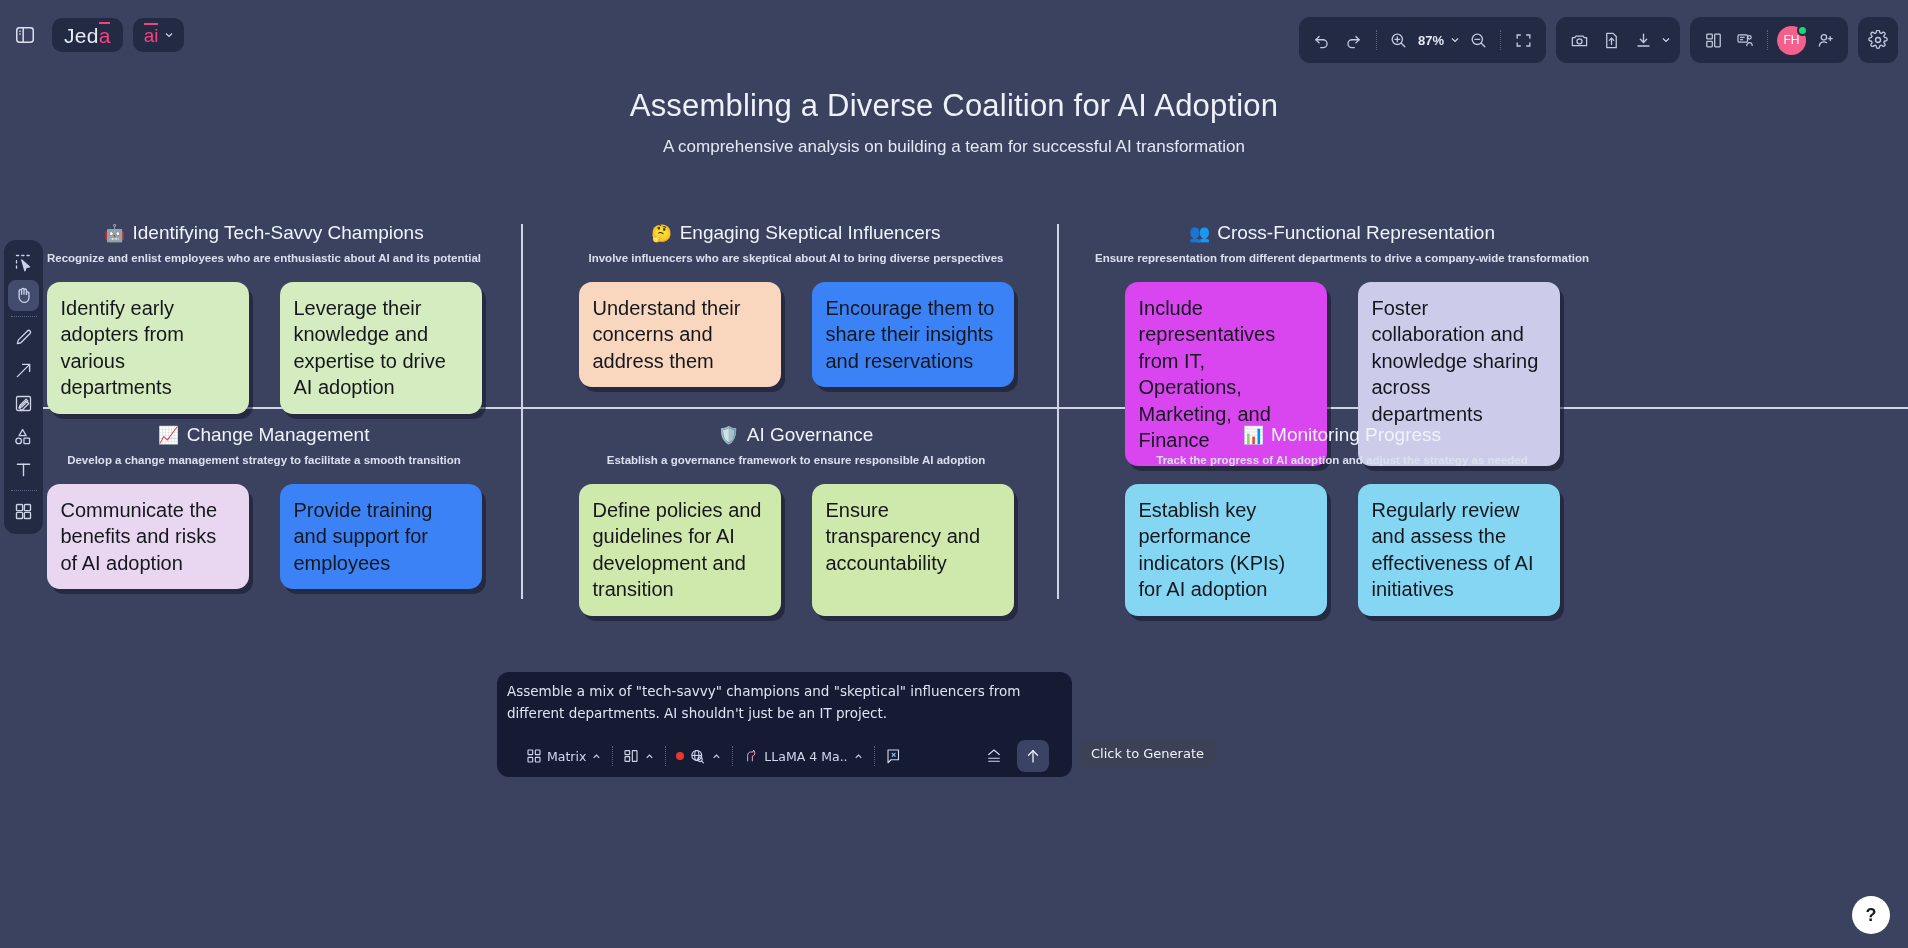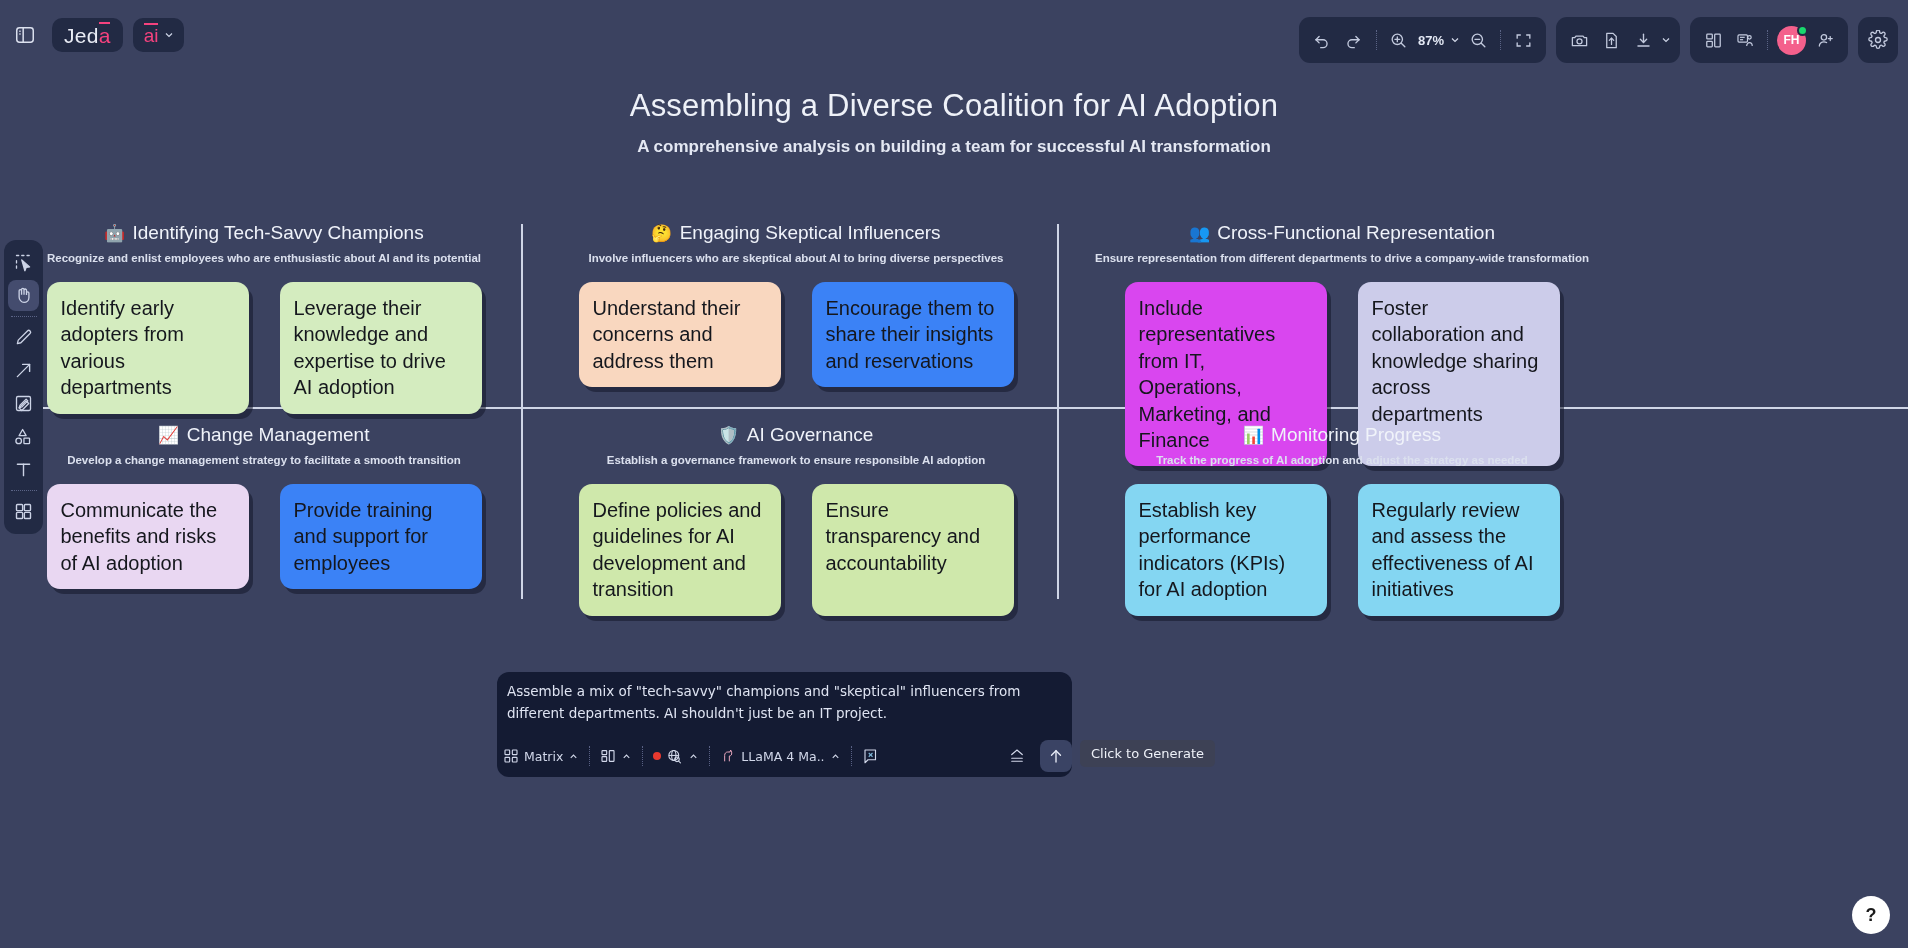--- a/index.html
+++ b/index.html
@@ -66,21 +66,21 @@
   }
   .tb-ic svg { display:block; }
   .tb-div { width: 1px; height: 20px; border-left: 1px dotted #5a6385; margin: 0 5px; }
   .zoom-val {
     font-size: 13px; font-weight: bold; color: #e3e8f4;
     padding: 0 2px; cursor: pointer; user-select:none;
   }
   .zoom-wrap { display:flex; align-items:center; gap:3px; cursor:pointer; }
   .avatar {
     width: 29px; height: 29px; border-radius: 50%;
-    background: #f4608c; color: #fff; font-size: 12px; font-weight: bold;
+    background: #f4608c; color: #fff; font-size: 12px; font-weight: normal;
     display: flex; align-items: center; justify-content: center;
     position: relative; cursor: pointer; margin: 0 2px;
   }
   .avatar .dot {
     position: absolute; right: -2px; top: -1px;
     width: 11px; height: 11px; border-radius: 50%;
     background: #19d86d; border: 2px solid #222a44;
   }
   .gear-group { padding: 0 5px; }
 
@@ -104,21 +104,21 @@
 
   
   .canvas { position: absolute; inset: 0; }
   .title {
     position: absolute; top: 88px; left: 0; width: 1908px;
     text-align: center; font-size: 31px; color: #eef1f8; font-weight: 400;
     letter-spacing: .2px;
   }
   .subtitle {
     position: absolute; top: 137px; left: 0; width: 1908px;
-    text-align: center; font-size: 17px; color: #e4e8f3; font-weight: 700;
+    text-align: center; font-size: 17px; color: #e4e8f3; font-weight: 400;
   }
 
   
   .vline { position: absolute; background: #cfd5e6; width: 2px; }
   .hline { position: absolute; background: #cfd5e6; height: 2px; }
 
   .quad { position: absolute; }
   .q-head { text-align: center; }
   .q-title {
     font-size: 19px; color: #f0f3fa; font-weight: 400;
@@ -150,21 +150,21 @@
     background: #141b33; border-radius: 12px;
     z-index: 35;
   }
   .prompt-text {
     position: absolute; left: 10px; top: 9px; right: 12px;
     font-size: 13.5px; color: #dfe4f2; line-height: 1.62;
     font-family: "DejaVu Sans", sans-serif;
   }
   .prompt-bar {
     position: absolute; left: 0; right: 0; bottom: 0; height: 42px;
-    display: flex; align-items: center; padding: 0 0; gap: 0;
+    display: flex; align-items: center; padding: 0 23px; gap: 0;
   }
   .pb-item {
     display: flex; align-items: center; gap: 5px;
     color: #d2d8ea; font-size: 12.5px; cursor: pointer;
     padding: 0 6px; height: 28px;
     font-family: "DejaVu Sans", sans-serif;
   }
   .pb-div { width:1px; height:20px; border-left:1px dotted #586084; margin:0 4px; }
   .pb-right { margin-left: auto; display: flex; align-items: center; gap: 8px; }
   .send-btn {

